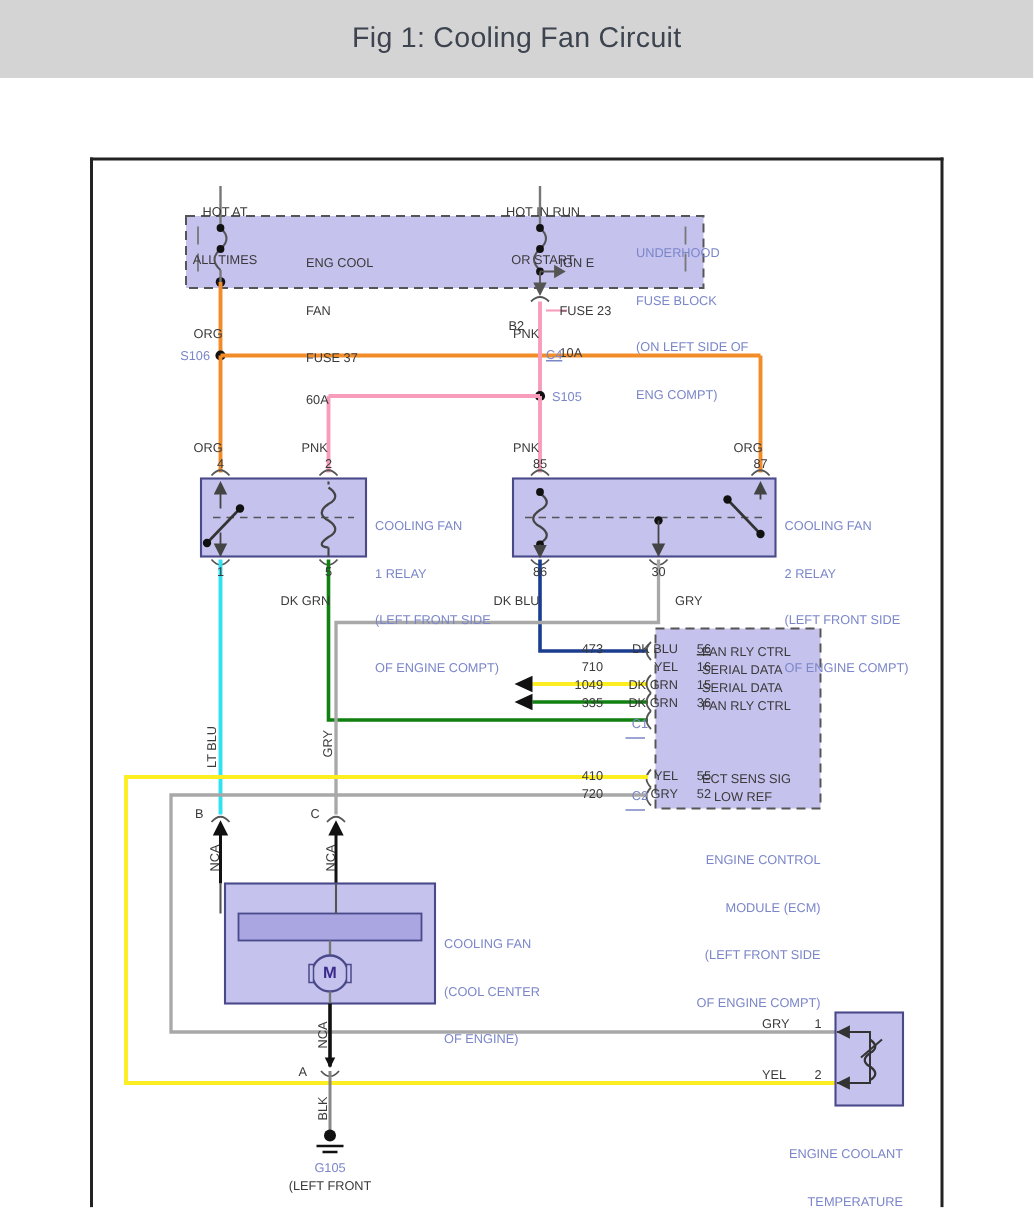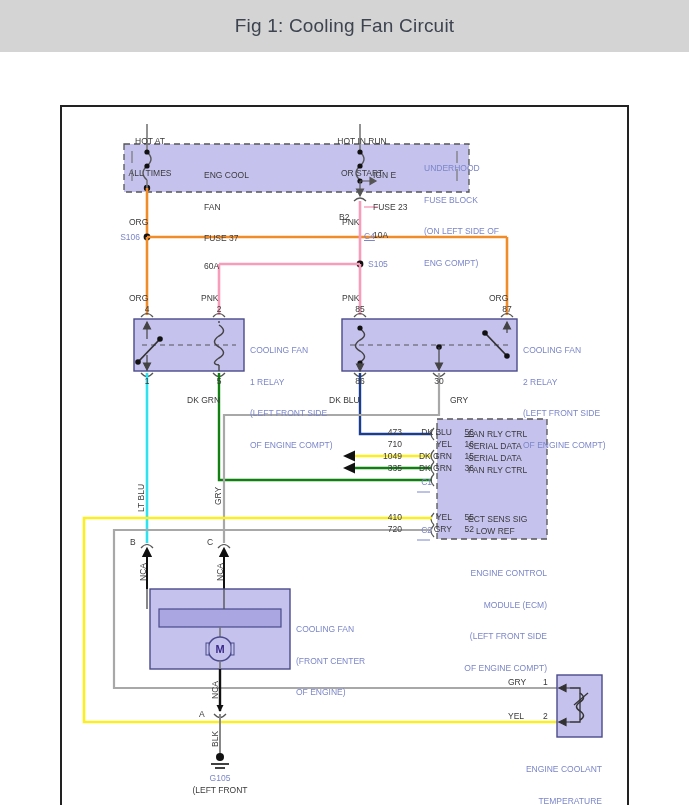--- a/index.html
+++ b/index.html
@@ -307,21 +307,21 @@
     <div class="lbl vert" style="left:74px; top:405px;">LT BLU</div>
     <div class="lbl vert" style="left:151px; top:398px;">GRY</div>
     <div class="lbl vert" style="left:76px; top:474px;">NCA</div>
     <div class="lbl vert" style="left:153px; top:474px;">NCA</div>
 
     <div class="lbl" style="left:68px; top:430px;">B</div>
     <div class="lbl" style="left:145px; top:430px;">C</div>
 
     <div class="lbl blue" style="left:234px; top:496px;">
       <div>COOLING FAN</div>
-      <div>(FRONT CENTER</div>
+      <div>(COOL CENTER</div>
       <div>OF ENGINE)</div>
     </div>
 
     <div class="lbl c" style="left:148px; top:537px; width:20px; color:#3a2a8a; font-size:11px; font-weight:bold;">M</div>
 
     <div class="lbl vert" style="left:148px; top:592px;">NCA</div>
     <div class="lbl" style="left:137px; top:602px;">A</div>
     <div class="lbl vert" style="left:148px; top:640px;">BLK</div>
     <div class="lbl blue c" style="left:128px; top:666px; width:60px;">G105</div>
     <div class="lbl c" style="left:118px; top:678px; width:80px;">(LEFT FRONT</div>

